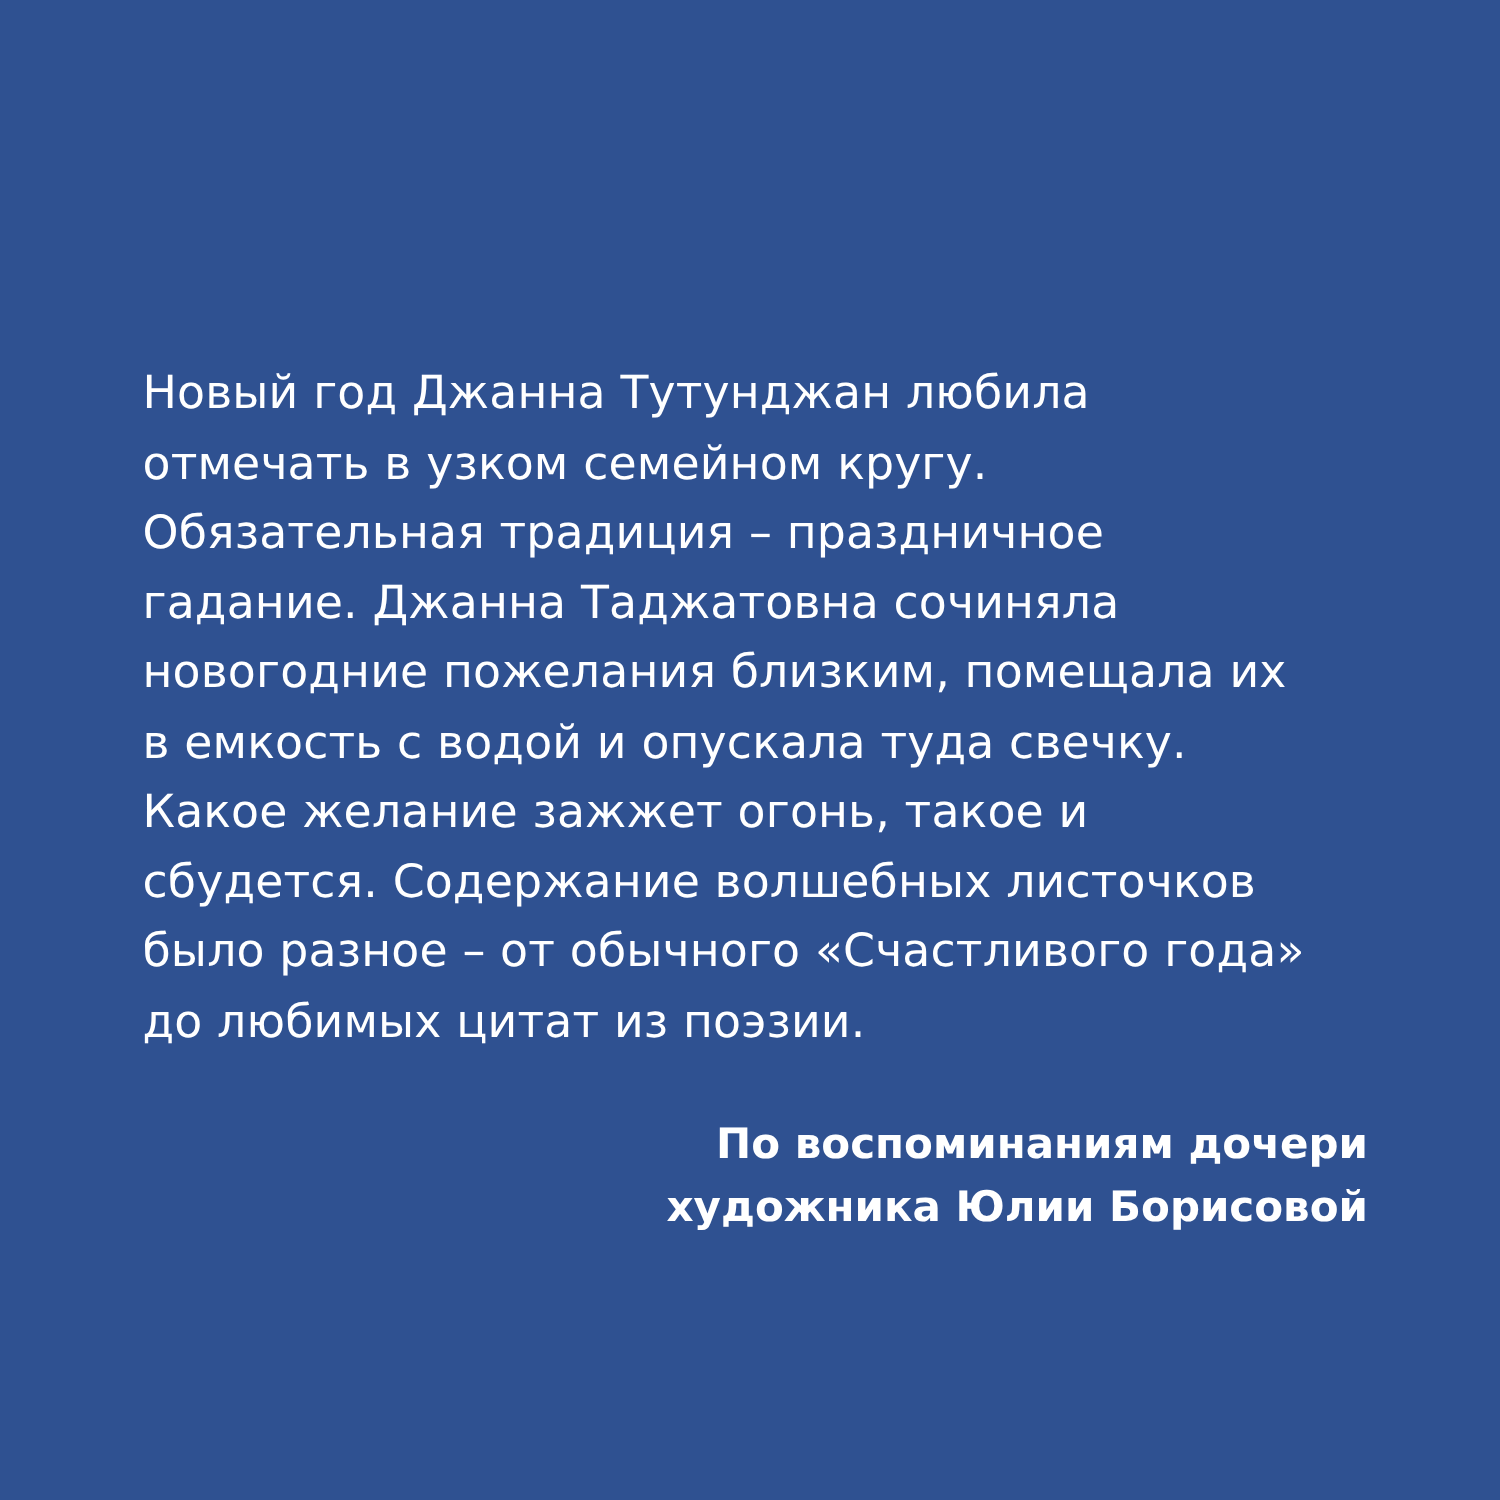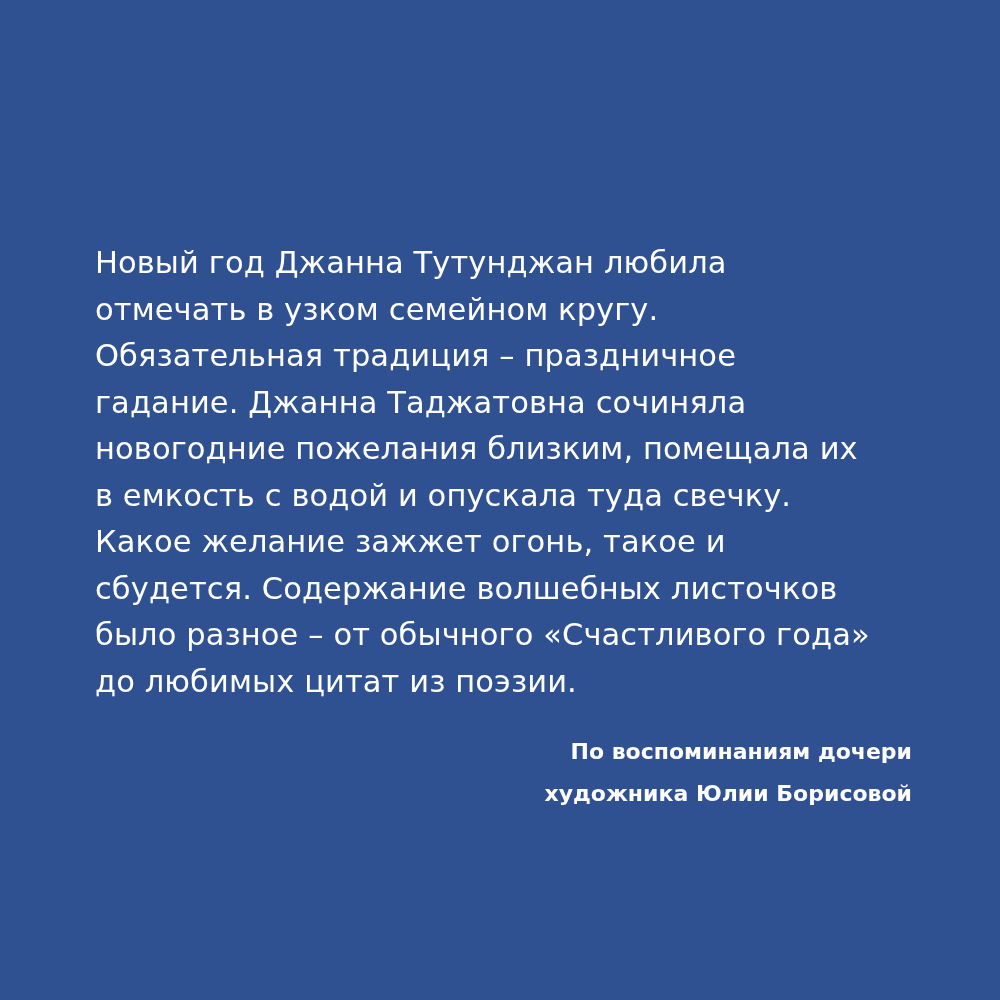--- a/index.html
+++ b/index.html
@@ -28,24 +28,24 @@
   }
   .quote-text {
     color: #ffffff;
     font-size: 30.5px;
     line-height: 46.5px;
     letter-spacing: 0.1px;
     white-space: pre-line;
     font-weight: 400;
   }
   .attribution {
-    margin-top: 26px;
+    margin-top: 37px;
     text-align: right;
     color: #ffffff;
-    font-size: 22px;
+    font-size: 28px;
     line-height: 42px;
     font-weight: 700;
     white-space: pre-line;
     padding-right: 3px;
   }
 </style>
 </head>
 <body>
 
 <div class="card">

